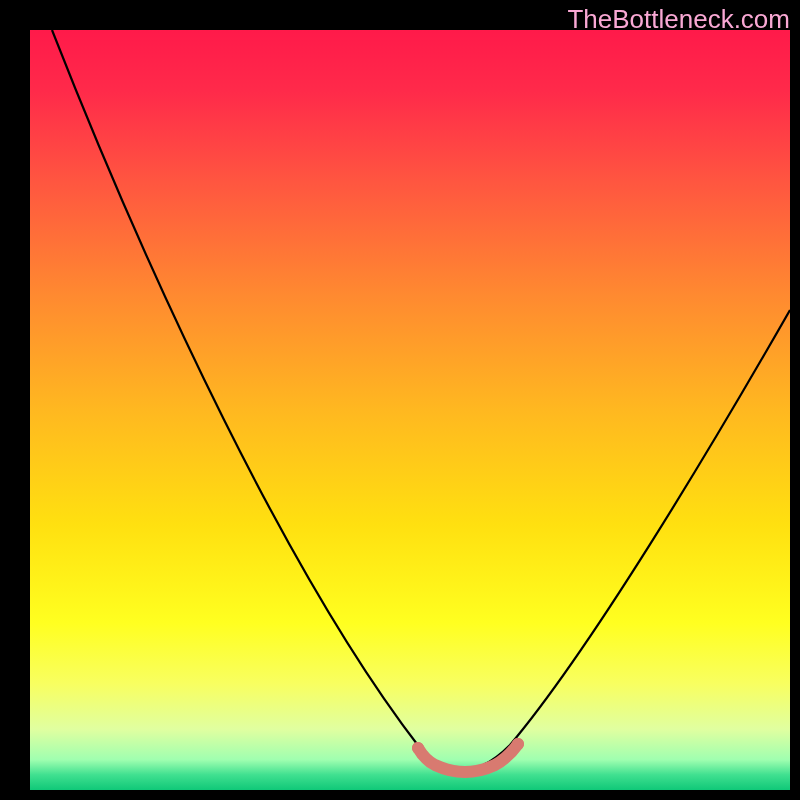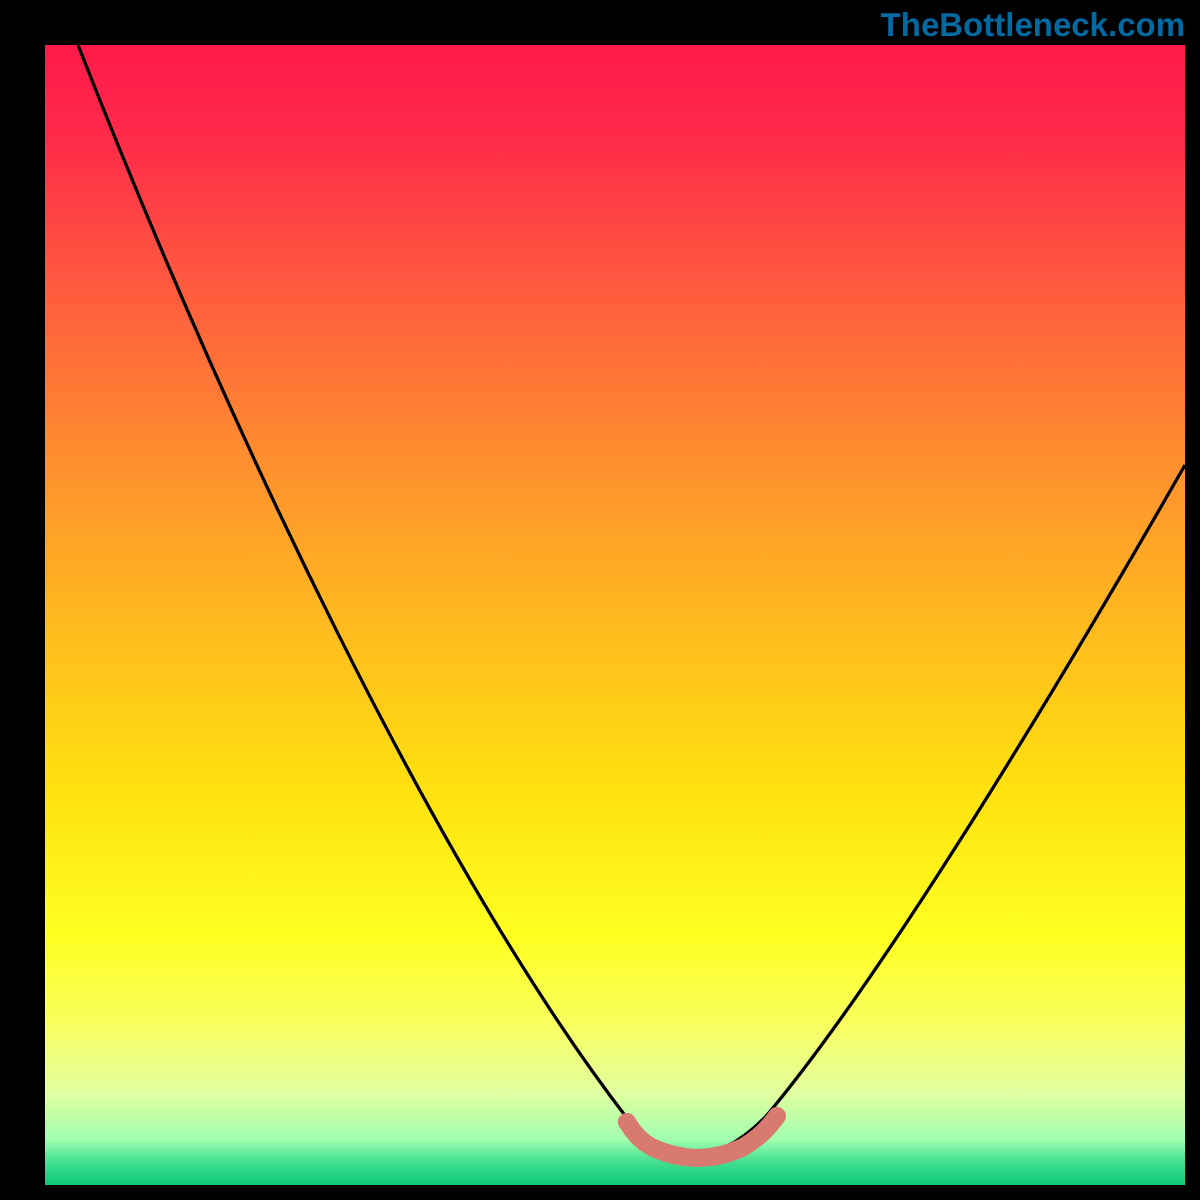--- a/index.html
+++ b/index.html
@@ -8,23 +8,23 @@
     height: 800px;
     background: #000;
     position: relative;
     overflow: hidden;
     font-family: Arial, sans-serif;
   }
   .watermark {
     position: absolute;
     top: 4px;
     right: 10px;
-    color: #0369a1;
-    font-size: 22px;
-    font-weight: 700;
+    color: #f9a8d4;
+    font-size: 26px;
+    font-weight: 400;
     z-index: 10;
   }
   .plot-area {
     position: absolute;
     left: 30px;
     top: 30px;
     width: 760px;
     height: 760px;
   }
   .gradient-bg {

